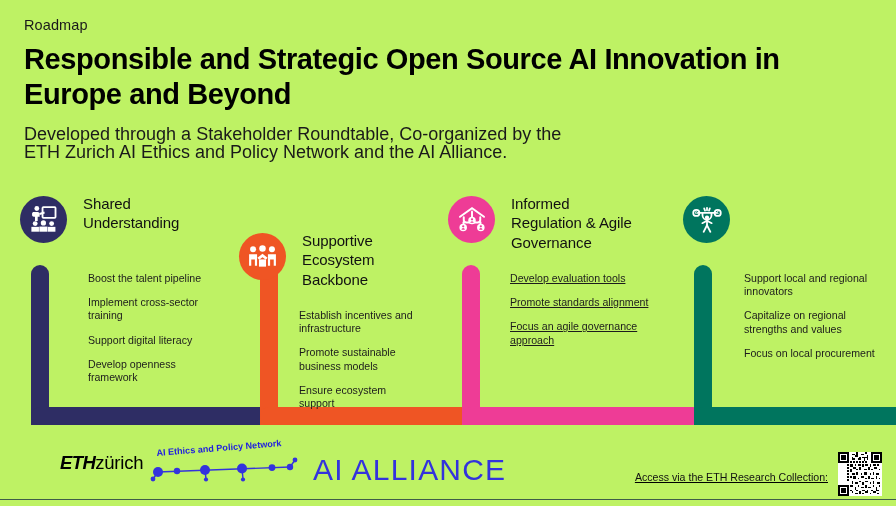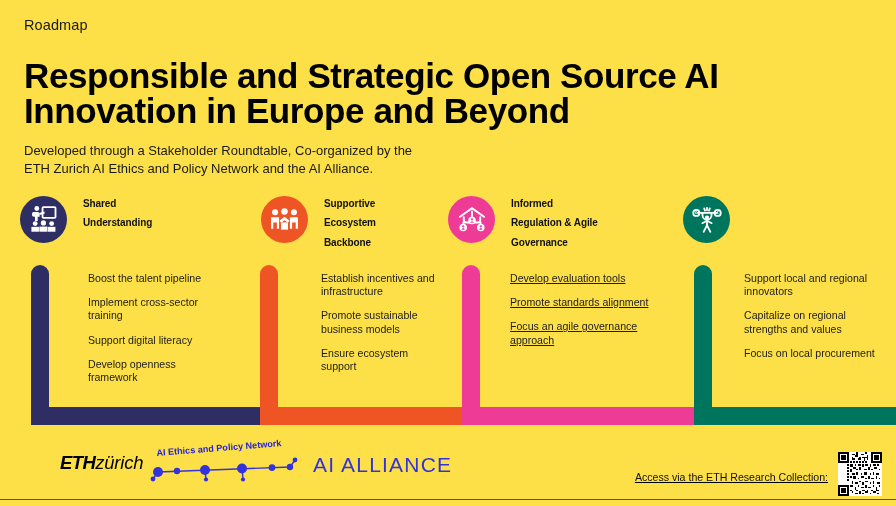--- a/index.html
+++ b/index.html
@@ -9,42 +9,42 @@
   }
   body {
     font-family: "Liberation Sans", sans-serif;
     -webkit-font-smoothing: antialiased;
   }
   #page {
     position: relative;
     width: 896px;
     height: 506px;
     overflow: hidden;
-    background: #fde047;
+    background: #bef264;
   }
 
   
   #header { position: absolute; left: 24px; top: 16px; width: 760px; }
   #eyebrow {
     font-size: 14.5px;
     color: #1a1a1a;
     letter-spacing: .1px;
     line-height: 18px;
   }
   #title {
-    margin-top: 24px;
-    font-size: 35px;
+    margin-top: 8px;
+    font-size: 29px;
     font-weight: bold;
     color: #000000;
     line-height: 35px;
     letter-spacing: -0.4px;
   }
   #subtitle {
     margin-top: 14px;
-    font-size: 13px;
+    font-size: 18px;
     color: #1a1a1a;
     line-height: 17.5px;
   }
 
   
   #pillars { position: absolute; left: 0; top: 0; width: 896px; height: 506px; }
 
   .pillar { position: absolute; top: 196px; }
 
   .pillar-head { position: relative; height: 68px; }
@@ -57,26 +57,25 @@
     display: flex;
     align-items: center;
     justify-content: center;
   }
   .badge svg { display: block; }
 
   .pillar-title {
     position: absolute;
     left: 63px;
     top: -2px;
-    font-size: 10px;
+    font-size: 15px;
     color: #111111;
     line-height: 19.4px;
     white-space: pre-line;
     letter-spacing: -0.1px;
-    font-weight: bold;
   }
 
   .bullets {
     position: absolute;
     top: 76px;
     font-size: 10.6px;
     color: #1c1c1c;
     line-height: 13.2px;
   }
   .bullet { margin-bottom: 11px; white-space: pre-line; }
@@ -106,38 +105,38 @@
     font-size: 18.5px;
     color: #000000;
     white-space: nowrap;
   }
   #eth-logo .eth {
     font-weight: bold;
     font-style: italic;
     letter-spacing: -0.6px;
     margin-left: 38px;
   }
-  #eth-logo .zurich { font-style: italic; letter-spacing: -0.2px; }
+  #eth-logo .zurich { letter-spacing: -0.2px; }
 
   #aiepn-logo { position: absolute; left: 150px; top: 4px; width: 150px; height: 38px; }
   #aiepn-logo .net-label {
     position: absolute;
     left: 6px; top: 0px;
     font-size: 9.1px;
     font-weight: bold;
     color: #2222dd;
     transform: rotate(-4.5deg);
     transform-origin: left top;
     white-space: nowrap;
   }
 
   #aialliance-logo {
     position: absolute;
     left: 313px; top: 9px;
-    font-size: 21px;
+    font-size: 30px;
     color: #3333dd;
     letter-spacing: 1.2px;
     white-space: nowrap;
   }
 
   #access { position: absolute; right: 68px; top: 26px; text-align: left; text-decoration: underline; }
   #access div {
     font-size: 10.6px;
     color: #111111;
     line-height: 14.5px;
@@ -210,21 +209,21 @@
       <div class="bullets" style="left:68px; width:152px;">
         <div class="bullet">Boost the talent pipeline</div>
         <div class="bullet">Implement cross-sector
 training</div>
         <div class="bullet">Support digital literacy</div>
         <div class="bullet">Develop openness
 framework</div>
       </div>
     </div>
 
-    <div class="pillar" style="left:261px; width:210px;">
+    <div class="pillar" style="left:239px; width:210px;margin-top:37px;">
       <div class="pillar-head">
         <div class="badge" style="background:#EF5524;">
           <svg width="29" height="29" viewBox="0 0 32 32" aria-hidden="true">
             <g fill="#ffffff">
               <circle cx="5.6" cy="8.0" r="3.3"></circle>
               <path d="M1.2 13.4h8.8v12.8H7.6v-7.0H3.6v7.0H1.2z"></path>
               <circle cx="26.4" cy="8.0" r="3.3"></circle>
               <path d="M22.0 13.4h8.8v12.8h-2.4v-7.0h-4.0v7.0H22.0z"></path>
               <circle cx="16.0" cy="7.2" r="3.6"></circle>
               <path d="M16.0 13.0l5.6 4.3-1.9 2.3-3.7-2.9-3.7 2.9-1.9-2.3z"></path>

